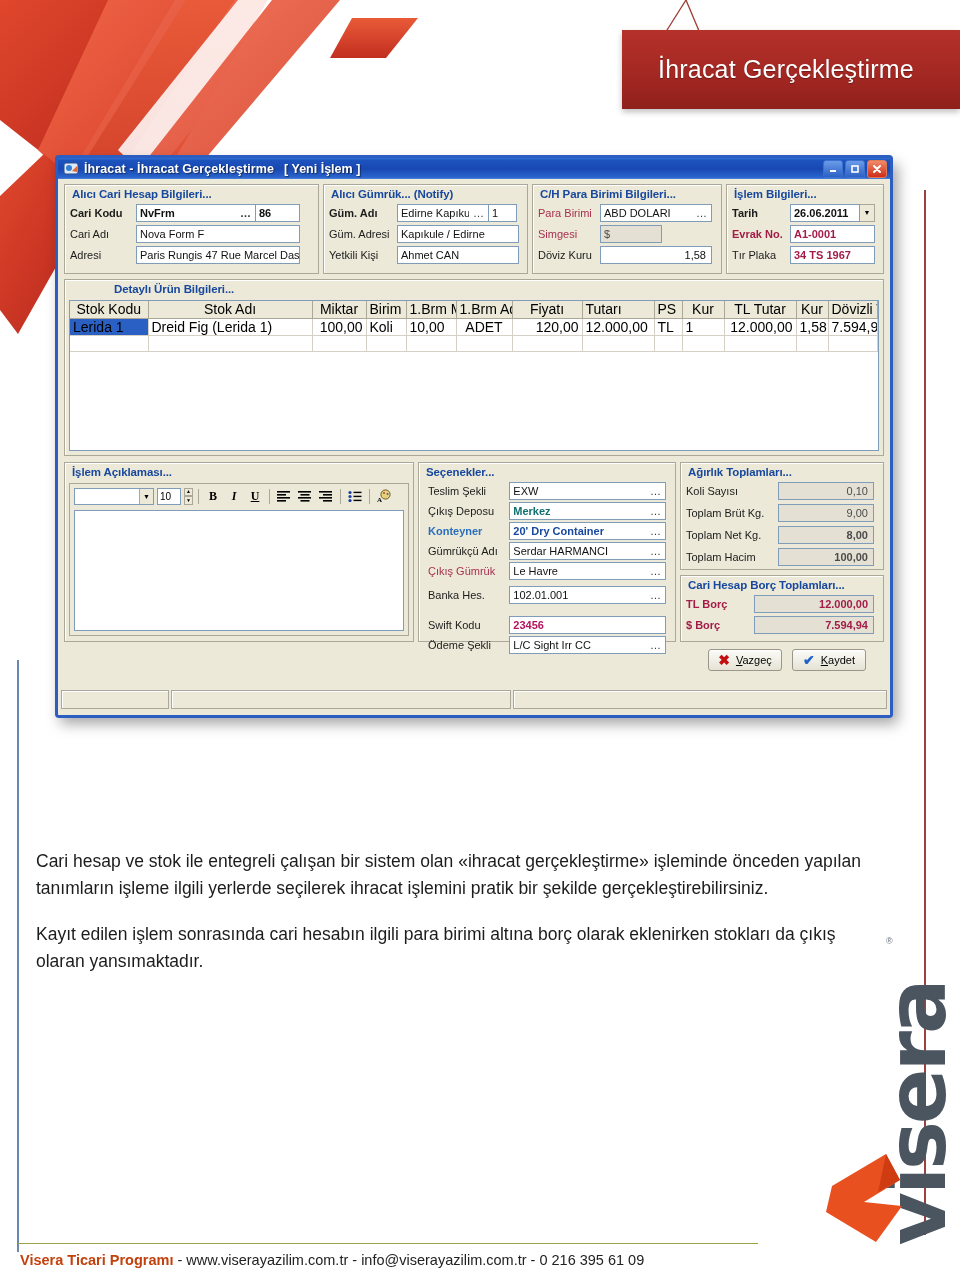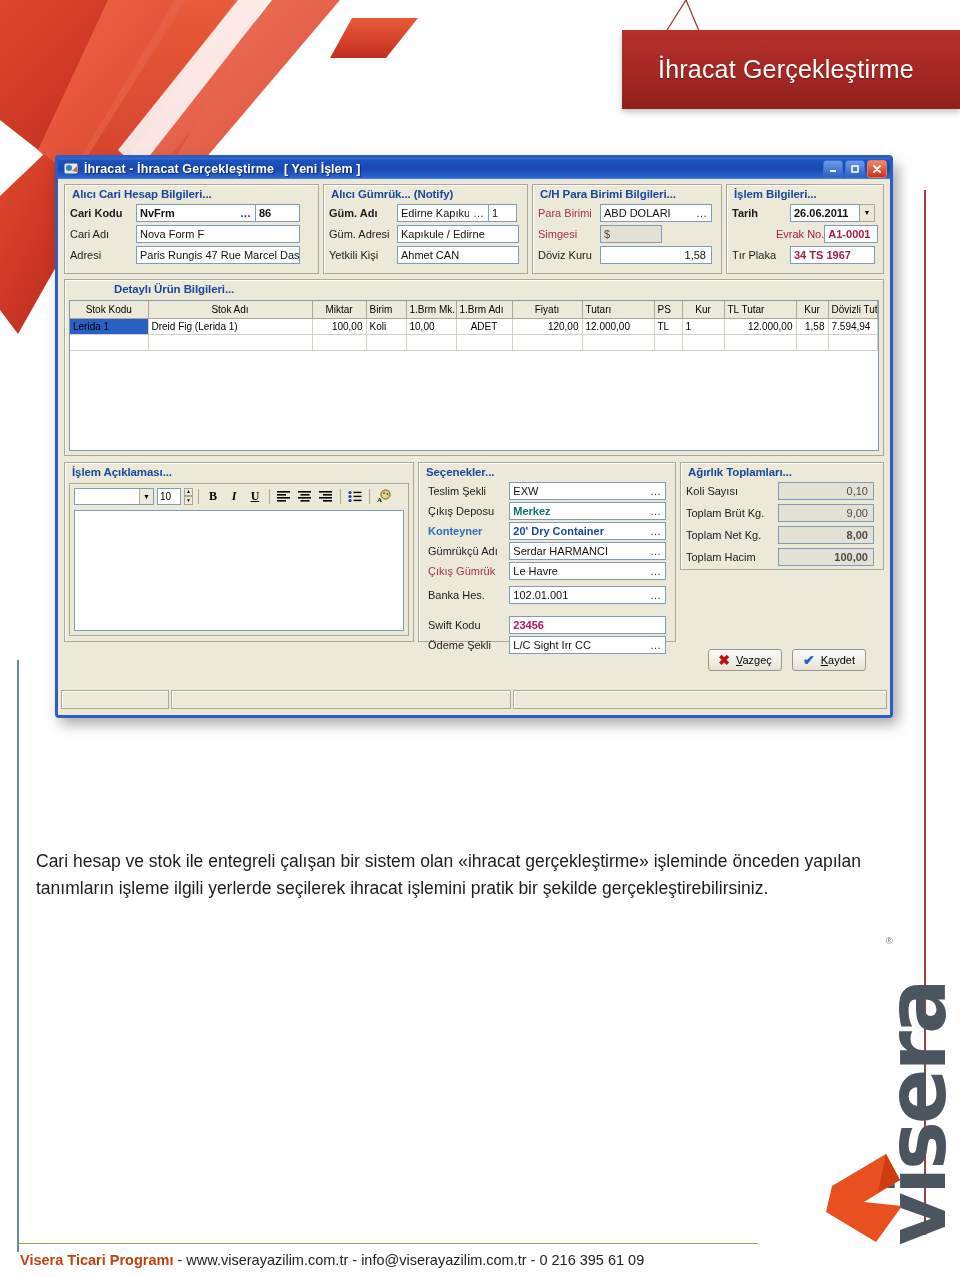--- a/index.html
+++ b/index.html
@@ -86,21 +86,21 @@
     box-shadow:inset 1px 1px 0 #fff;
   }
   .gb-title {
     color:#17479e; font-size:11.5px; font-weight:bold;
     padding:3px 0 3px 7px; letter-spacing:-0.1px;
   }
 
   .row { display:flex; align-items:center; height:19px; margin-bottom:2px; padding:0 5px; }
   .lbl { font-size:11px; color:#1b1b1b; white-space:nowrap; }
   .lbl.b { font-weight:bold; }
-  .lbl.red { color:#a31c48; font-weight:normal;margin-left:44px; }
+  .lbl.red { color:#a31c48; font-weight:bold; }
   .lbl.redn { color:#a8314f; }
   .lbl.blue { color:#2a6fbb; font-weight:bold; }
 
   .fld {
     background:#fff; border:1px solid #7f9db9;
     height:18px; font-size:11px; color:#111;
     display:flex; align-items:center; padding:0 3px;
     overflow:hidden; white-space:nowrap;
   }
   .fld.grey { background:#e4e1d4; color:#4b4b4b; }
@@ -110,21 +110,21 @@
   .fld.blue { color:#17479e; font-weight:bold; }
   .fld.pink { color:#b4155c; font-weight:bold; }
   .fld.red  { color:#a31c48; font-weight:bold; }
   .dots { margin-left:auto; color:#333; font-size:11px; letter-spacing:1px; padding-left:4px;}
 
   
   .grid-box { position:absolute; left:6px; top:100px; width:820px; height:177px;
     background:#ece9d8; border:1px solid #aca899; box-shadow:inset 1px 1px 0 #fff;padding-left:42px; }
   .grid-inner { position:absolute; left:4px; top:20px; right:4px; bottom:4px;
     background:#fff; border:1px solid #7f9db9; overflow:hidden; }
-  table.grid { border-collapse:collapse; width:100%; table-layout:fixed; font-size:10px; }
+  table.grid { border-collapse:collapse; width:100%; table-layout:fixed; font-size:14px; }
   table.grid th {
     background:#ece9d8; border:1px solid #aca899; border-left:none; border-top:none;
     font-weight:normal; color:#000; height:17px; padding:0 3px;
     text-align:center; white-space:nowrap; overflow:hidden;
   }
   table.grid td {
     border-right:1px solid #d4d0c4; border-bottom:1px solid #d4d0c4;
     height:16px; padding:0 3px; white-space:nowrap; overflow:hidden; color:#000;
   }
   td.sel { background:#2a5fc4; color:#fff; }
@@ -387,21 +387,21 @@
               <th>Stok Kodu</th>
               <th>Stok Adı</th>
               <th>Miktar</th>
               <th style="text-align:left">Birim</th>
               <th style="text-align:left">1.Brm Mk.</th>
               <th style="text-align:left">1.Brm Adı</th>
               <th>Fiyatı</th>
               <th style="text-align:left">Tutarı</th>
               <th style="text-align:left">PS</th>
               <th>Kur</th>
-              <th style="text-align:left">TL Tutar</th>
+              <th style="text-align:center">TL Tutar</th>
               <th>Kur</th>
               <th style="text-align:left">Dövizli Tuta</th>
             </tr>
           </thead>
           <tbody>
             <tr>
               <td class="sel">Lerida 1</td>
               <td>Dreid Fig (Lerida 1)</td>
               <td class="r">100,00</td>
               <td>Koli</td>
@@ -596,20 +596,35 @@
         </div>
       </div>
       <div class="row" style="margin-bottom:3px">
         <div class="lbl" style="width:92px">Toplam Hacim</div>
         <div class="fld grey num b" style="width:96px">
           <span>100,00</span>
         </div>
       </div>
     </div>
 
+    <div class="gb" style="left:622px; top:396px; width:204px; height:67px;">
+      <div class="gb-title">Cari Hesap Borç Toplamları...</div>
+      <div class="row" style="margin-bottom:2px">
+        <div class="lbl red" style="width:68px">TL Borç</div>
+        <div class="fld grey num red" style="width:120px">
+          <span>12.000,00</span>
+        </div>
+      </div>
+      <div class="row" style="margin-bottom:2px">
+        <div class="lbl red" style="width:68px">$ Borç</div>
+        <div class="fld grey num red" style="width:120px">
+          <span>7.594,94</span>
+        </div>
+      </div>
+    </div>
 
     <div style="position:absolute; left:650px; top:470px; display:flex; gap:10px;">
       <div class="btn">
         <span class="xmark">✖</span>
         <span><span class="u">V</span><span>azgeç</span></span>
       </div>
       <div class="btn">
         <span class="check">✔</span>
         <span><span class="u">K</span><span>aydet</span></span>
       </div>
@@ -619,20 +634,21 @@
       <div class="sb-cell" style="width:108px"></div>
       <div class="sb-cell" style="width:340px"></div>
       <div class="sb-cell" style="flex:1"></div>
     </div>
 
   </div>
 </div>
 
 <div class="copy">
   <p>Cari hesap ve stok ile entegreli çalışan bir sistem olan «ihracat gerçekleştirme» işleminde önceden yapılan tanımların işleme ilgili yerlerde seçilerek ihracat işlemini pratik bir şekilde gerçekleştirebilirsiniz.</p>
+  <p>Kayıt edilen işlem sonrasında cari hesabın ilgili para birimi altına borç olarak eklenirken stokları da çıkış olaran yansımaktadır.</p>
 </div>
 
 <div class="vlogo">
   <div class="vlogo-text">visera</div>
   <svg style="position:absolute;left:-4px;top:216px" width="120" height="100" viewBox="0 0 120 100">
     <polygon points="8,40 62,8 76,34 40,56 78,60 52,96 2,66" fill="#e8501f"></polygon>
     <polygon points="62,8 76,34 54,46" fill="#d03c12"></polygon>
   </svg>
 </div>
 <div class="vlogo-reg">®</div>

